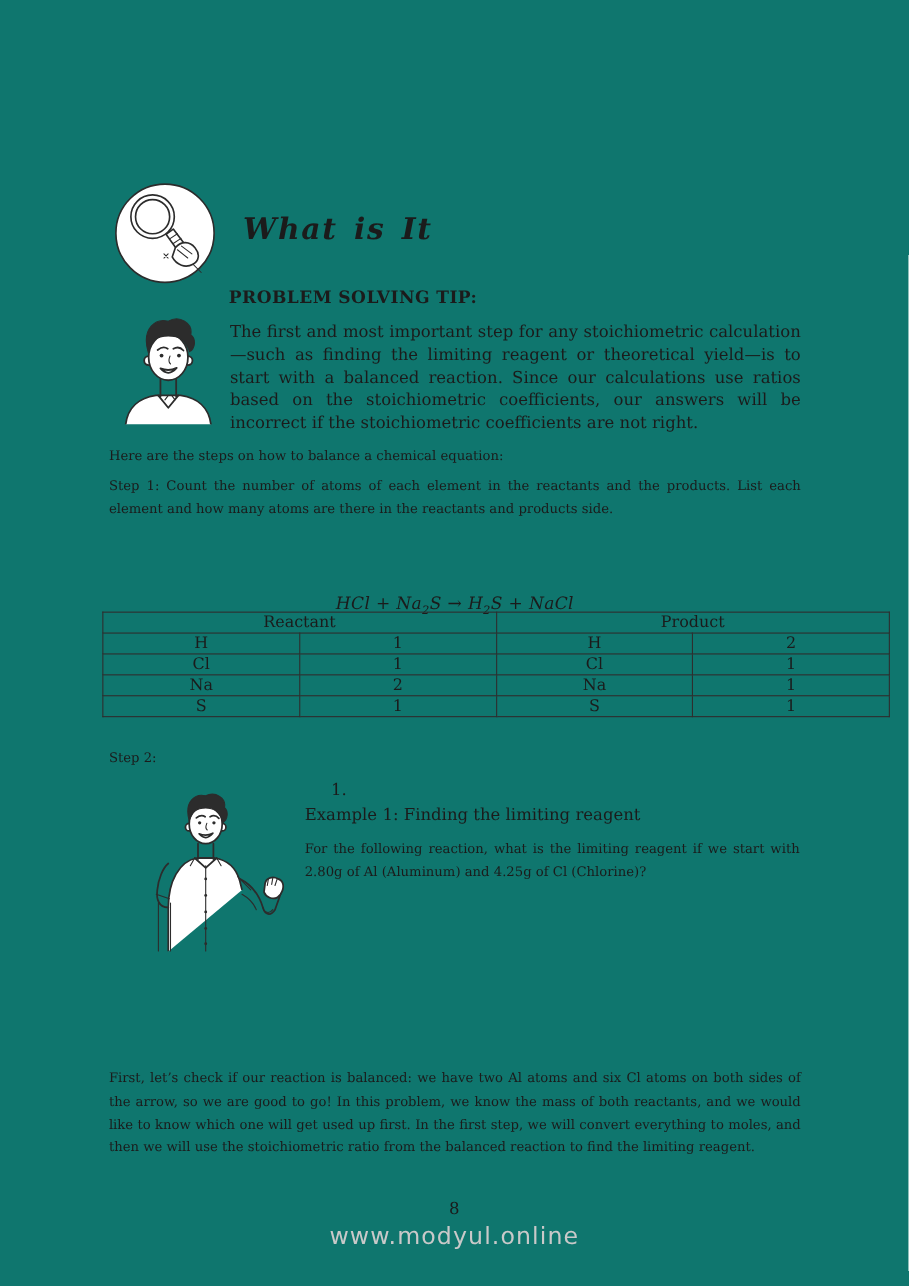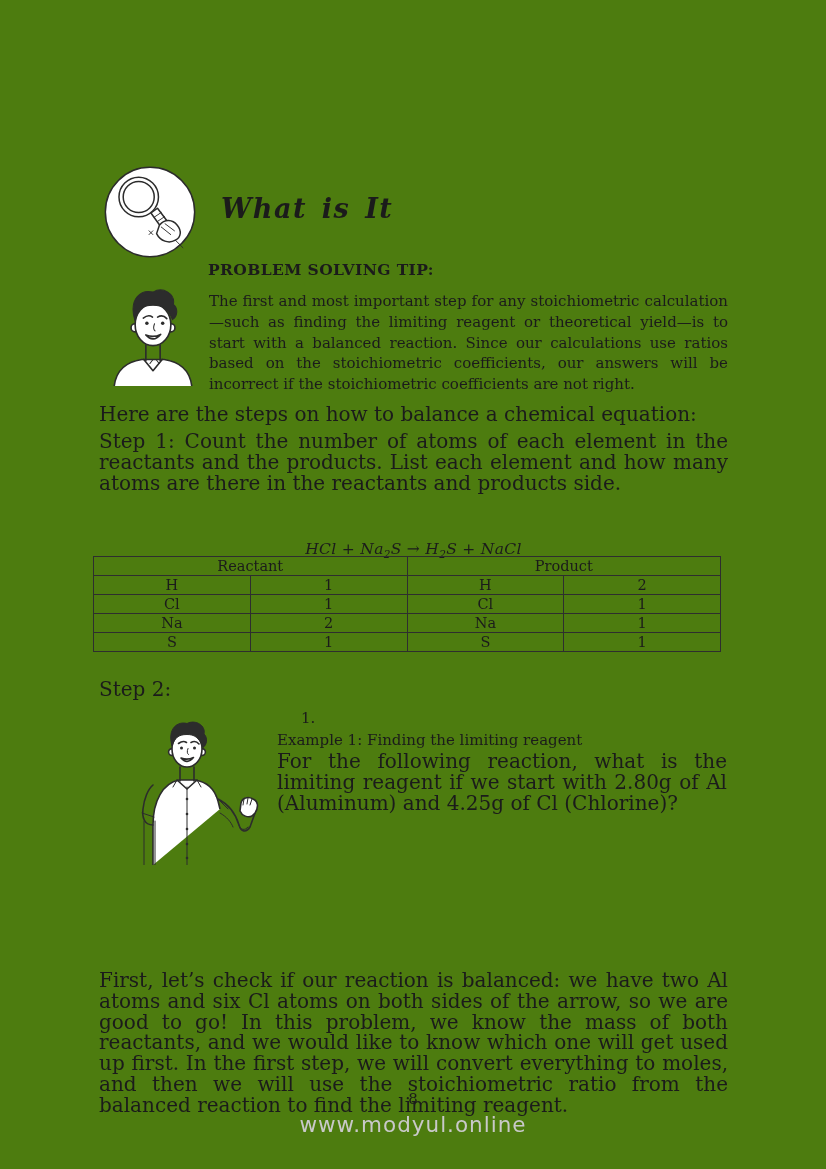--- a/index.html
+++ b/index.html
@@ -2,21 +2,21 @@
 <html><head>
 <meta charset="utf-8">
 <style>
   html, body { margin: 0; padding: 0; background: #ffffff; }
   * { box-sizing: border-box; }
 
   .page {
     position: relative;
     width: 826px;
     height: 1169px;
-    background: #4d7c0f;
+    background: #0f766e;
     font-family: "DejaVu Serif", "Liberation Serif", serif;
     color: #1b1b1b;
     overflow: hidden;
   }
 
   .abs { position: absolute; }
 
   
   .magnifier-badge { left: 103px; top: 165px; width: 94px; height: 94px; }
   .page-title {
@@ -30,57 +30,57 @@
     left: 208px; top: 260px;
     font-size: 15.5px; font-weight: bold; letter-spacing: 0.4px;
   }
   .person-bust { left: 110px; top: 288px; width: 86px; height: 98px; }
   .tip-body {
     left: 99px; top: 291px; width: 629px;
     font-size: 15px; line-height: 20.8px; text-align: justify;
   }
   .tip-float-spacer { float: left; width: 110px; height: 84px; }
 
-  .body-par { font-size: 20px; line-height: 20.8px; }
+  .body-par { font-size: 12px; line-height: 20.8px; }
   .justify  { text-align: justify; }
 
   .intro-text  { left: 99px; top: 404px; width: 629px; }
   .step1-text  { left: 99px; top: 431px; width: 629px; }
   .example-label { left: 99px; top: 503px; width: 300px; }
 
   .equation {
     font-style: italic; font-size: 15.5px; letter-spacing: 0.3px;
     text-align: center;
   }
   .equation sub { font-size: 68%; line-height: 0; }
   .equation-1 { left: 99px; top: 540px; width: 629px; }
 
   
-  .atom-table-wrap { left: 93px; top: 556px; width: 628px; }
+  .atom-table-wrap { left: 93px; top: 556px; width: 716px; }
   table.atom-table {
     width: 100%; border-collapse: collapse;
     font-size: 14.5px;
   }
   table.atom-table th, table.atom-table td {
     border: 1px solid #2e2e2e;
     text-align: center;
     font-weight: normal;
     padding: 0;
     height: 19px;
     line-height: 17px;
   }
 
   .step2-label { left: 99px; top: 679px; width: 200px; }
 
   
   .person-presenting { left: 136px; top: 721px; width: 124px; height: 144px; }
   .example-block { left: 277px; top: 708px; width: 450px; }
   .example-number { font-size: 15px; line-height: 21px; margin-left: 24px; }
   .example-title  { font-size: 15px; line-height: 21px; margin-top: 1px; }
-  .example-body   { }
+  .example-body   { margin-top: 10px; }
   .equation-2     { margin-top: 33px; }
 
   .closing-par { left: 99px; top: 970px; width: 629px; }
 
   
   .page-number {
     left: 0; top: 1090px; width: 826px;
     text-align: center; font-size: 15px;
   }
   .watermark {

